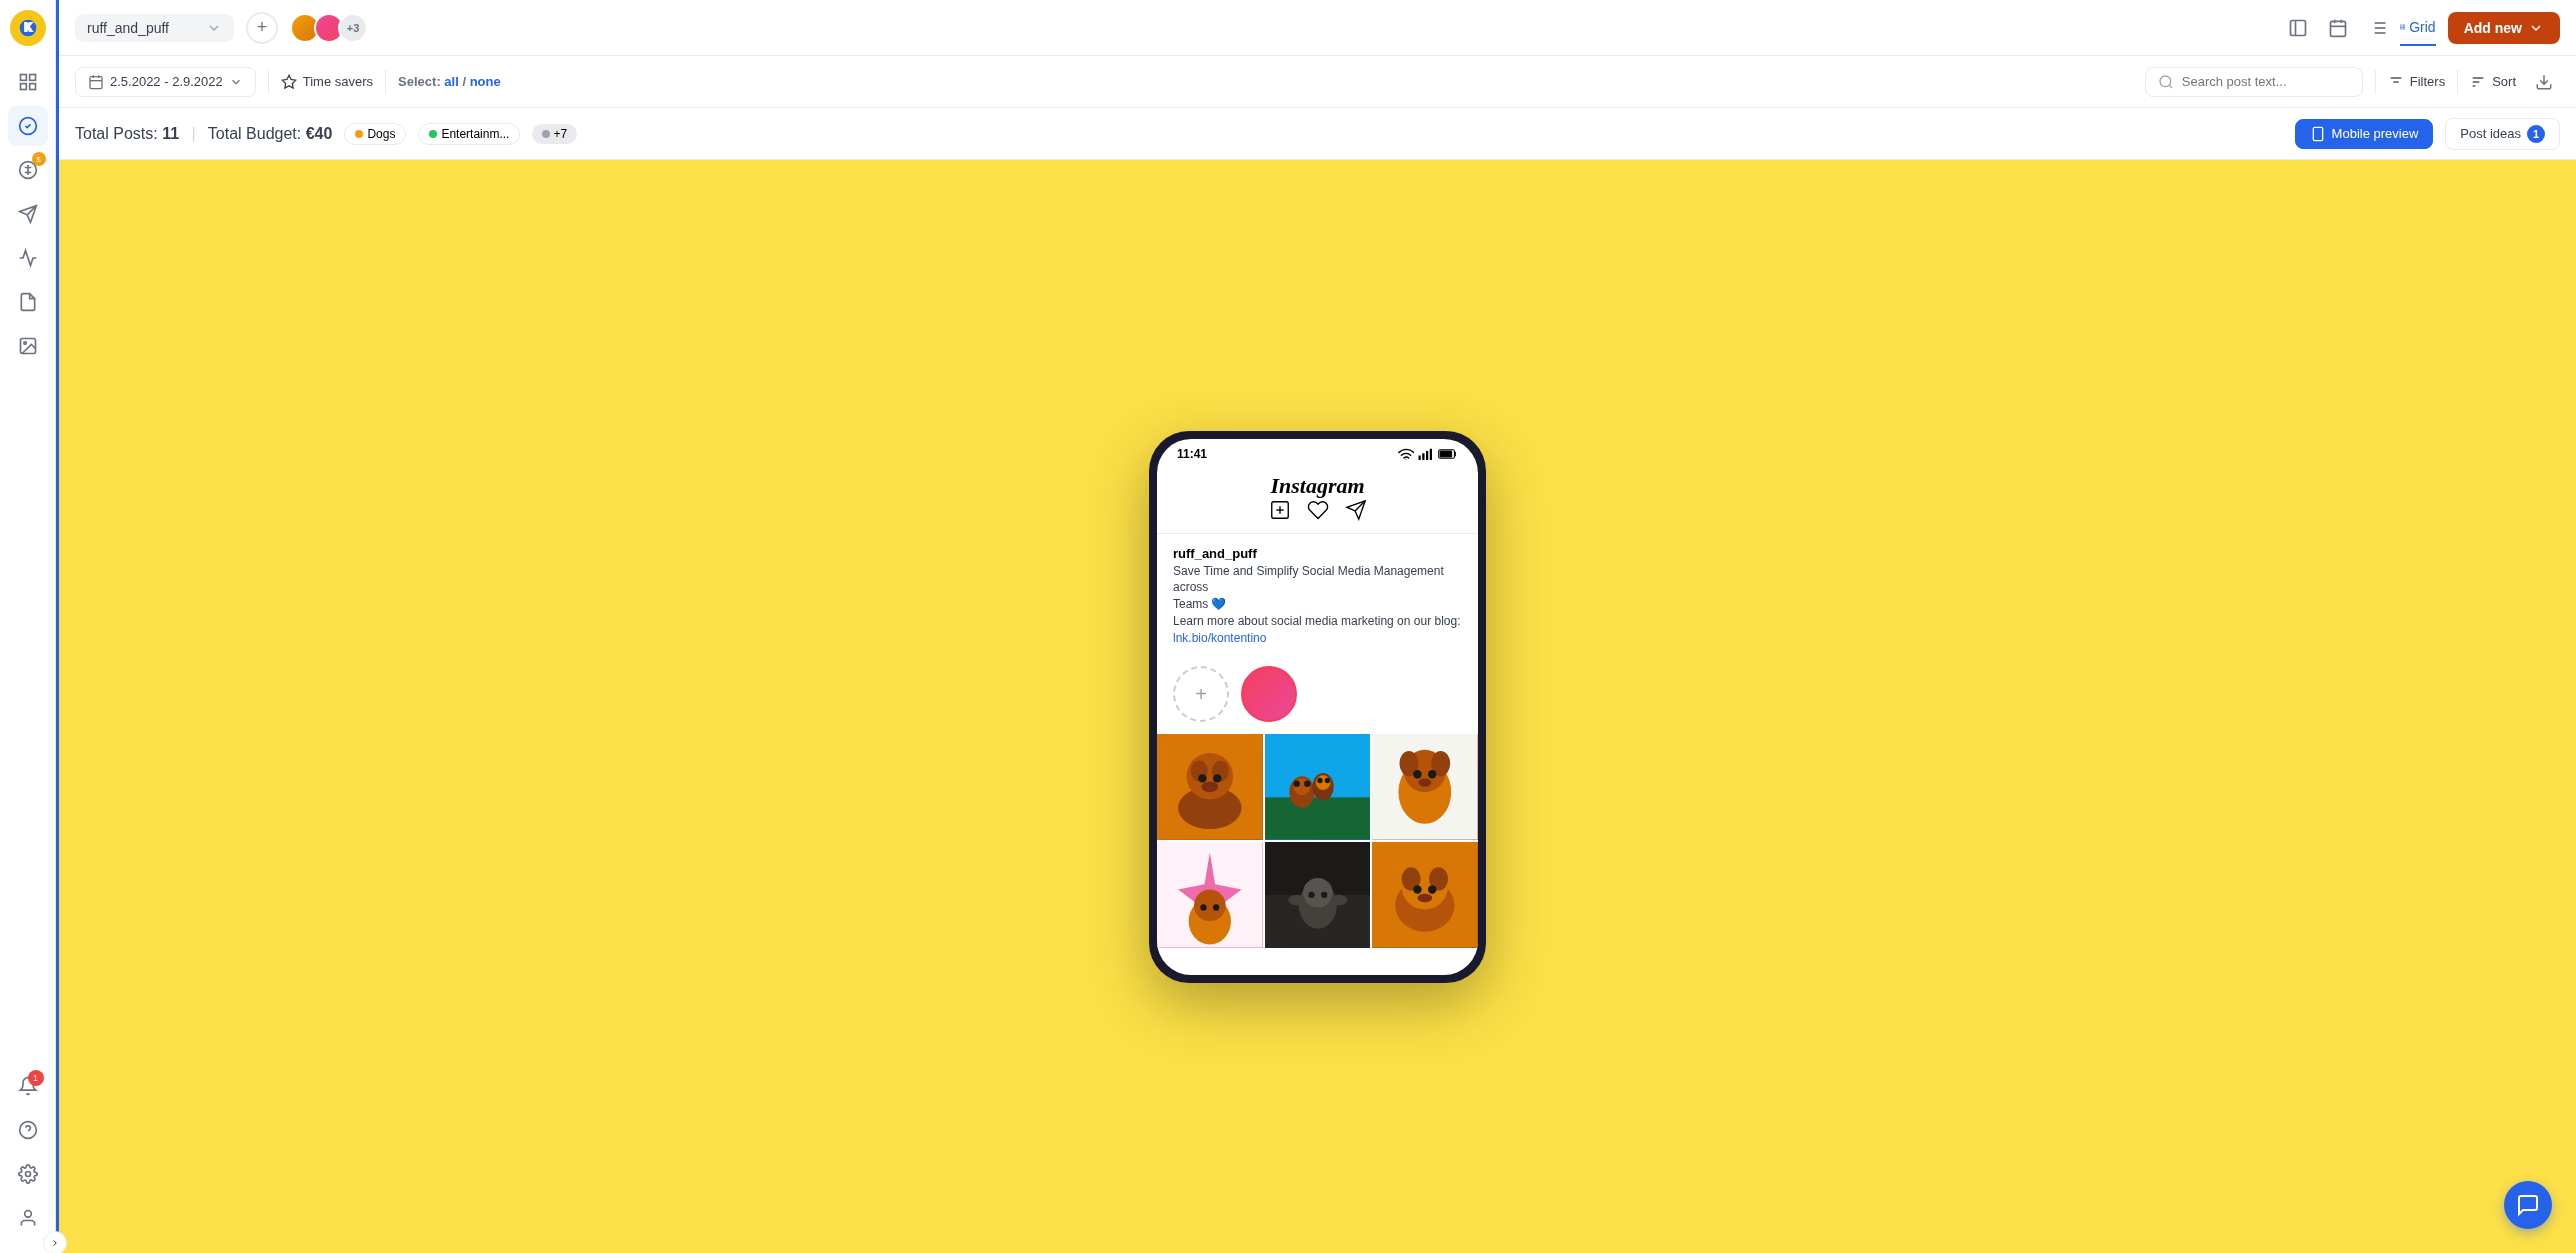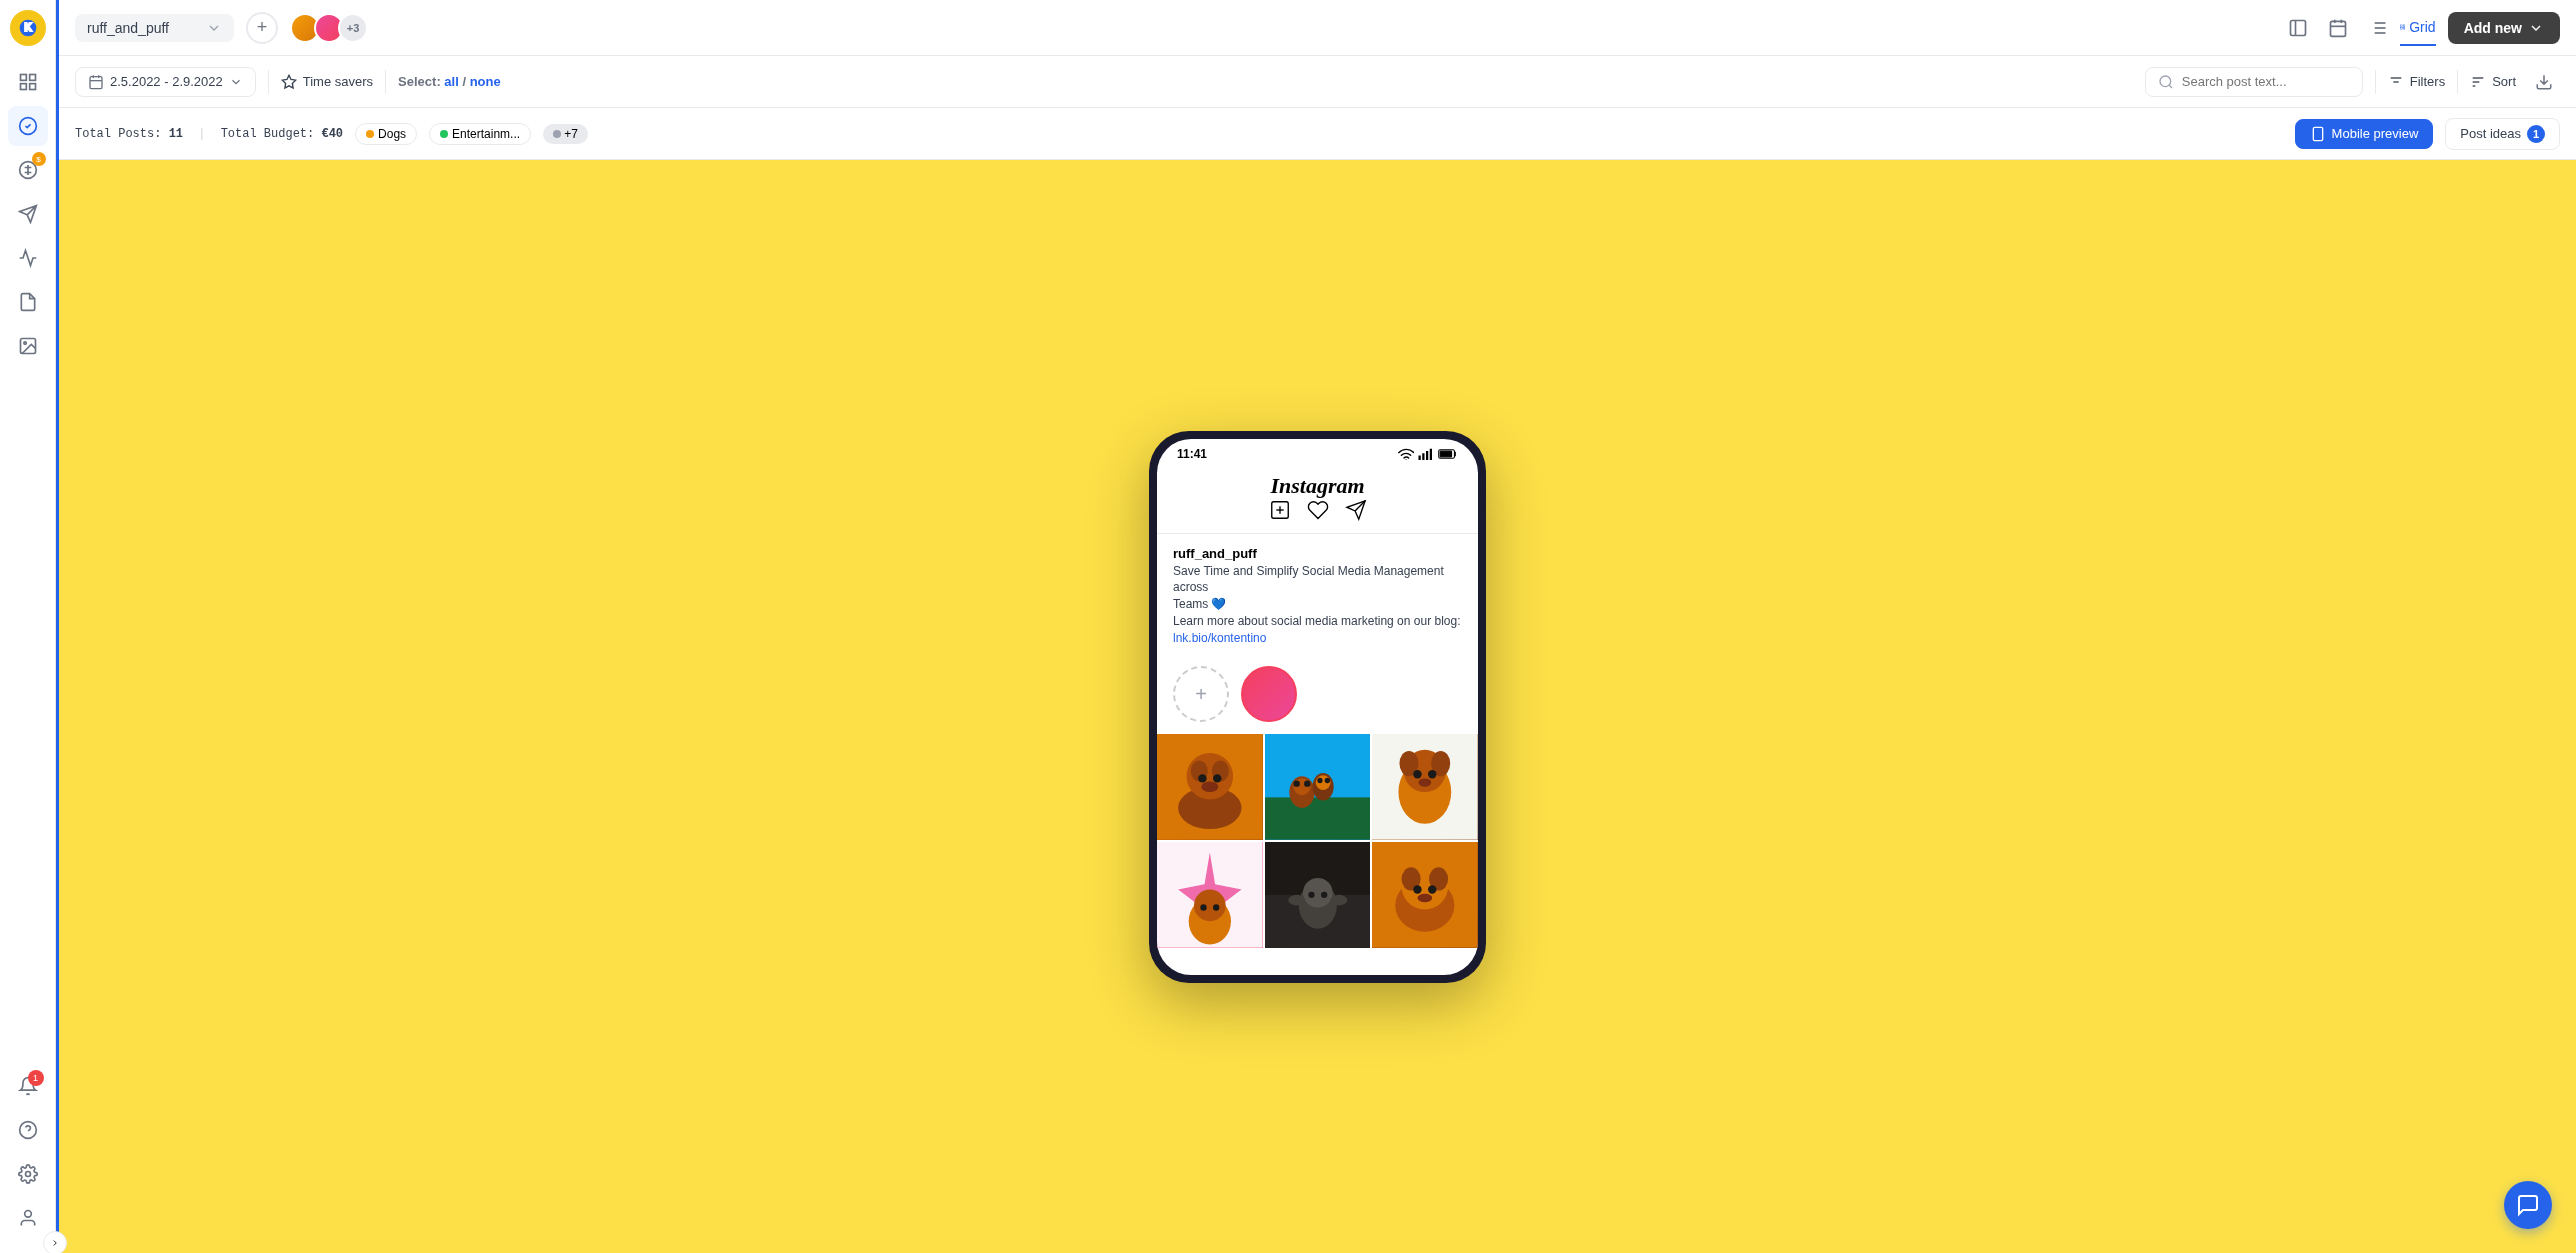--- a/index.html
+++ b/index.html
@@ -119,21 +119,21 @@
     .view-btn {
       width: 36px; height: 36px;
       border-radius: 6px;
       display: flex; align-items: center; justify-content: center;
       cursor: pointer; color: #6b7280;
     }
     .view-btn.active { color: #2563eb; border-bottom: 2px solid #2563eb; }
     .view-btn svg { width: 20px; height: 20px; }
     .view-label { font-size: 14px; font-weight: 500; color: #2563eb; }
     .add-new-btn {
-      background: #404040;
+      background: #c2410c;
       color: white;
       border: none;
       border-radius: 8px;
       padding: 8px 16px;
       font-size: 14px; font-weight: 600;
       cursor: pointer;
       display: flex; align-items: center; gap: 6px;
     }
 
     
@@ -196,21 +196,21 @@
     .postbar {
       height: 52px;
       background: #fff;
       border-bottom: 1px solid #e8eaed;
       display: flex;
       align-items: center;
       padding: 0 16px;
       gap: 12px;
       flex-shrink: 0;
     }
-    .post-stats { font-size: 12px; color: #374151; font-family: Liberation Mono, monospace; }
+    .post-stats { font-size: 16px; color: #374151; }
     .post-stats strong { font-weight: 600; }
     .tag { 
       display: flex; align-items: center; gap: 4px;
       border: 1px solid #e8eaed; border-radius: 16px;
       padding: 3px 10px; font-size: 12px; cursor: pointer;
     }
     .tag-dot { width: 8px; height: 8px; border-radius: 50%; }
     .tag-more {
       background: #e8eaed; border-radius: 16px;
       padding: 3px 10px; font-size: 12px; cursor: pointer;

